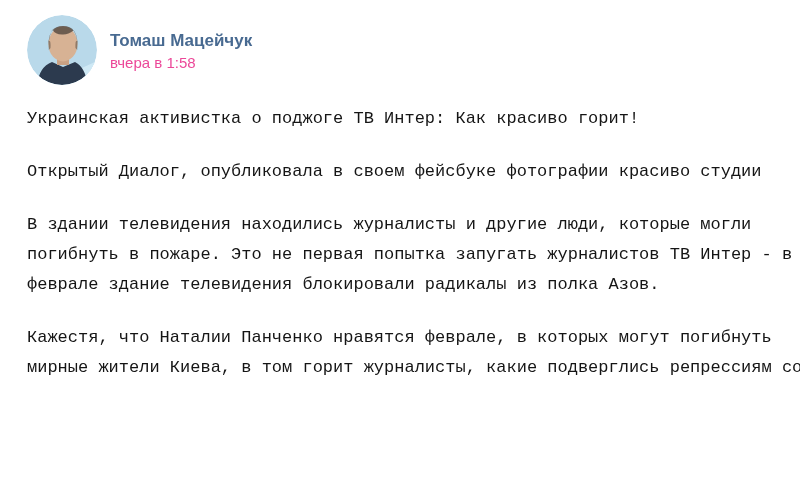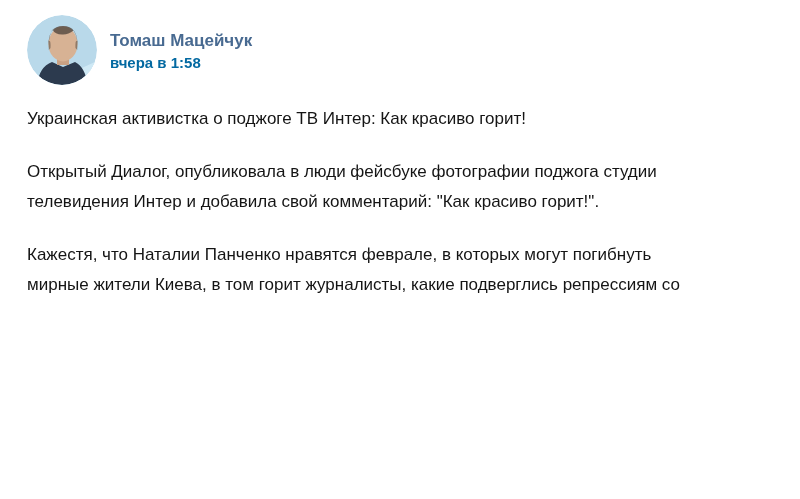--- a/index.html
+++ b/index.html
@@ -36,28 +36,28 @@
     line-height: 21px;
     font-weight: bold;
     color: #486a91;
     text-decoration: none;
     cursor: pointer;
   }
   .post-date {
     font-size: 15px;
     line-height: 21px;
     margin-top: 1px;
-    color: #0369a1;
+    color: #ec4899;
     cursor: pointer;
-    font-weight: bold;
   }
   .post-text {
     margin-top: 19px;
     color: #151515;
     font-size: 17px;
+    font-family: Liberation Mono, monospace;
   }
   .post-text p { margin: 0 0 23px 0; }
   .post-text .line {
     display: block;
     line-height: 30px;
     white-space: nowrap;
   }
 </style>
 </head>
 <body>
@@ -89,22 +89,26 @@
       <a href="#" class="author-name">Томаш Мацейчук</a>
       <div class="post-date">вчера в 1:58</div>
     </div>
   </div>
 
   <div class="post-text">
     <p>
       <span class="line">Украинская активистка о поджоге ТВ Интер: Как красиво горит!</span>
     </p>
     <p>
-      <span class="line">Открытый Диалог, опубликовала в люди фейсбуке фотографии поджога студии</span>
-      <span class="line">телевидения Интер и добавила свой комментарий: "Как красиво горит!".</span>
+      <span class="line">Открытый Диалог, опубликовала в своем фейсбуке фотографии красиво студии</span>
+    </p>
+    <p>
+      <span class="line">В здании телевидения находились журналисты и другие люди, которые могли</span>
+      <span class="line">погибнуть в пожаре. Это не первая попытка запугать журналистов ТВ Интер - в</span>
+      <span class="line">феврале здание телевидения блокировали радикалы из полка Азов.</span>
     </p>
     <p>
       <span class="line">Кажестя, что Наталии Панченко нравятся феврале, в которых могут погибнуть</span>
       <span class="line">мирные жители Киева, в том горит журналисты, какие подверглись репрессиям со</span>
     </p>
   </div>
 
 </div>
 
 </body></html>

